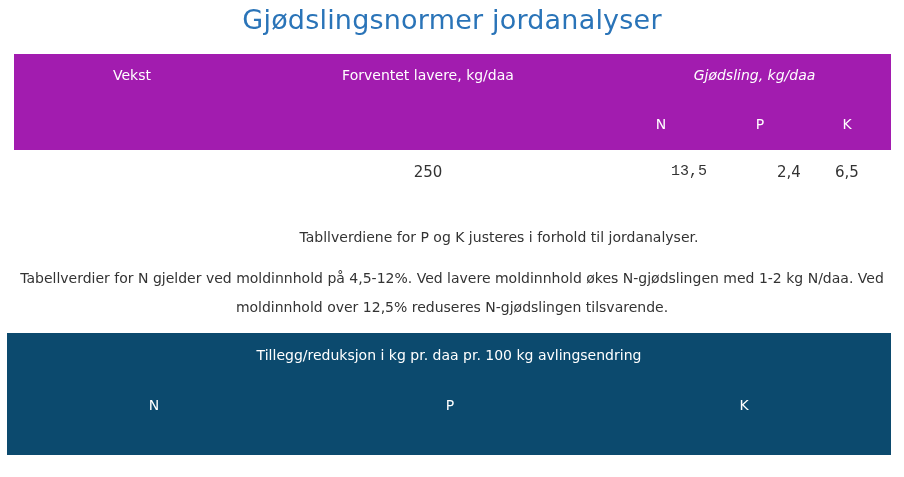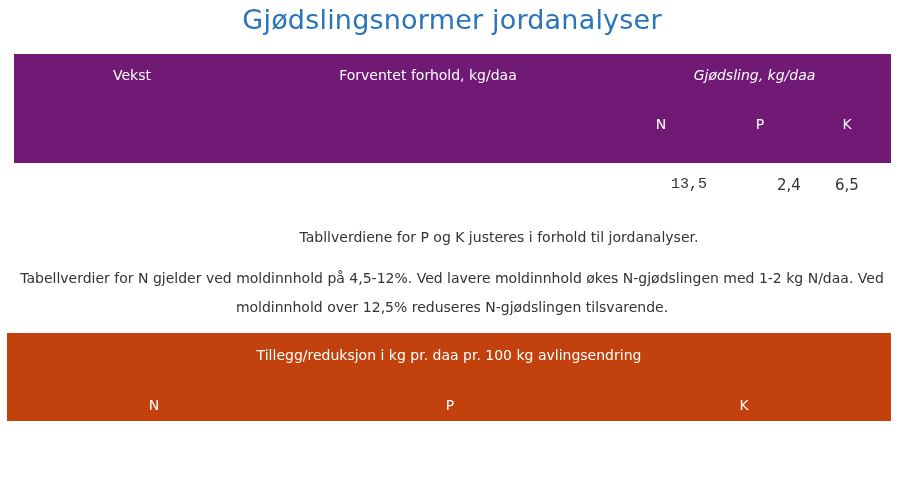--- a/index.html
+++ b/index.html
@@ -1,44 +1,45 @@
 <!DOCTYPE html>
 <html><head>
 <meta charset="utf-8">
 <style>
   html, body { margin:0; padding:0; background:#ffffff; }
   body { width:904px; height:477px; position:relative; overflow:hidden;
          font-family:"DejaVu Sans", sans-serif; color:#333333; }
   .title { position:absolute; left:0; top:4px; width:904px; text-align:center;
            font-size:27px; color:#2a74b8; font-weight:normal; letter-spacing:0.2px; }
   .tbl1 { position:absolute; left:14px; top:54px; width:877px; }
-  .tbl1 .head { background:#701a75; height:109px; position:relative; color:#ffffff; font-size:14px; }
+  .tbl1 .head { background:#a21caf; height:96px; position:relative; color:#ffffff; font-size:14px; }
   .tbl1 .cell { position:absolute; text-align:center; }
   .tbl1 .row { position:relative; height:46px; font-size:15px; color:#333; }
   .note { position:absolute; left:0; width:904px; text-align:center; font-size:14px; color:#333; line-height:29px;padding-left:47px; }
   .tbl2 { position:absolute; left:7px; top:333px; width:884px; }
-  .tbl2 .head { background:#c2410c; height:88px; position:relative; color:#fff; font-size:14px;text-decoration:underline; }
+  .tbl2 .head { background:#0c4a6e; height:122px; position:relative; color:#fff; font-size:14px;text-decoration:underline; }
   .tbl2 .cell { position:absolute; text-align:center; }
   .tbl2 .row { position:relative; height:46px; font-size:15px; color:#333; }
 </style>
 </head>
 <body>
 
 <h1 class="title" style="margin:0;">Gjødslingsnormer jordanalyser</h1>
 
 <div class="tbl1">
   <div class="head">
     <div class="cell" style="left:0;width:236px;top:13px;">Vekst</div>
-    <div class="cell" style="left:236px;width:356px;top:13px;">Forventet forhold, kg/daa</div>
+    <div class="cell" style="left:236px;width:356px;top:13px;">Forventet lavere, kg/daa</div>
     <div class="cell" style="left:598px;width:285px;top:13px;font-style:italic;">Gjødsling, kg/daa</div>
     <div class="cell" style="left:612px;width:70px;top:62px;">N</div>
     <div class="cell" style="left:711px;width:70px;top:62px;">P</div>
     <div class="cell" style="left:798px;width:70px;top:62px;">K</div>
   </div>
   <div class="row">
+    <div class="cell" style="left:236px;width:356px;top:13px;">250</div>
     <div class="cell" style="left:640px;width:70px;top:13px;font-family:Liberation Mono, monospace;">13,5</div>
     <div class="cell" style="left:740px;width:70px;top:13px;">2,4</div>
     <div class="cell" style="left:798px;width:70px;top:13px;">6,5</div>
   </div>
 </div>
 
 <div class="note" style="top:223px;">Tabllverdiene for P og K justeres i forhold til jordanalyser.</div>
 <div class="note" style="top:264px;padding:0 16px;box-sizing:border-box;">Tabellverdier for N gjelder ved moldinnhold på 4,5-12%. Ved lavere moldinnhold økes N-gjødslingen med 1-2 kg N/daa. Ved moldinnhold over 12,5% reduseres N-gjødslingen tilsvarende.</div>
 
 <div class="tbl2">

